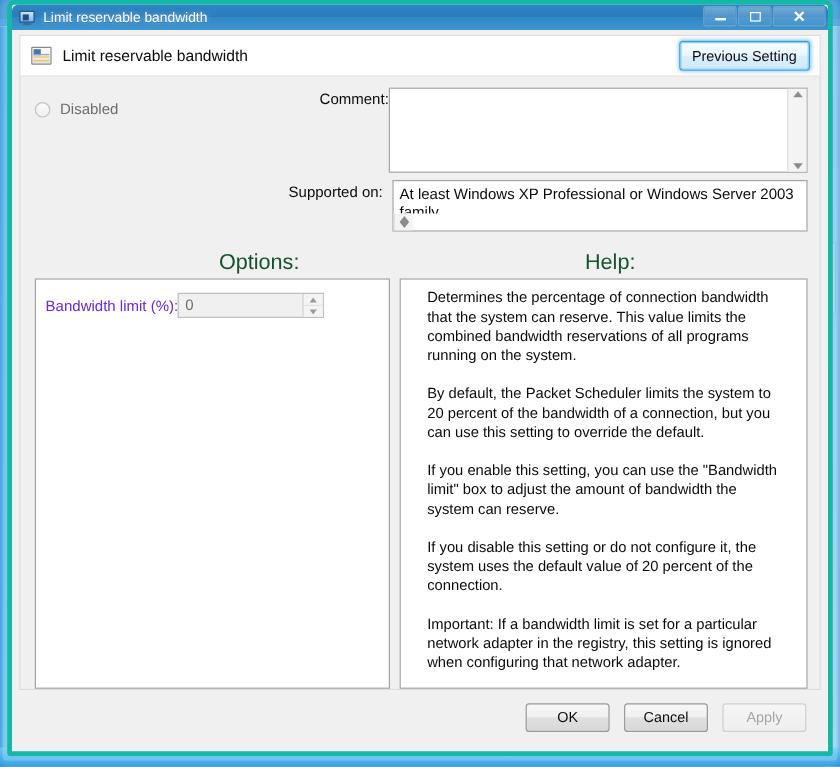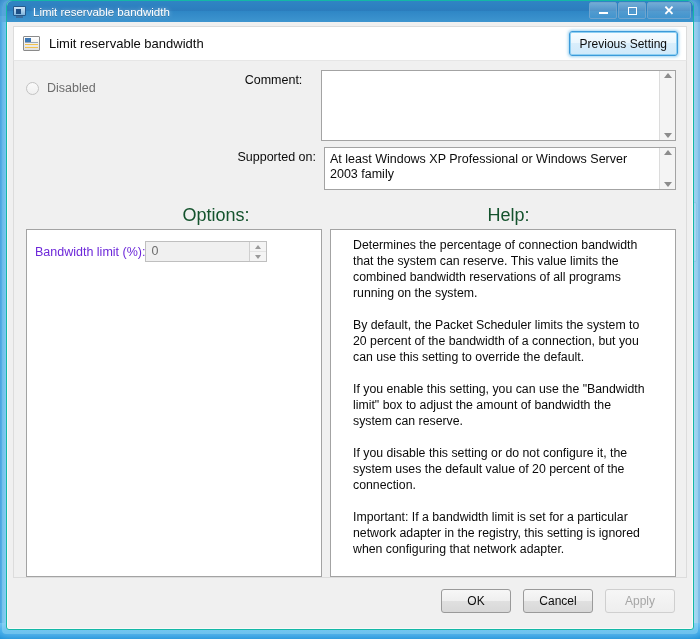--- a/index.html
+++ b/index.html
@@ -56,21 +56,21 @@
     background: linear-gradient(180deg, rgba(120,195,240,.55), rgba(150,215,245,.62));
     box-shadow: 0 0 8px 3px rgba(105,190,240,.75);
   }
 
   
   #dialog {
     position: absolute;
     left: 6px; top: 0px;
     width: 688px; height: 630px;
     background: #f0f0f0;
-    border: 1px solid #14b8a6;
+    border: 4px solid #14b8a6;
     border-radius: 6px 6px 3px 3px;
     display: flex; flex-direction: column;
     box-shadow: 0 0 0 1px rgba(255,255,255,.6) inset;
   }
 
   
   #titlebar {
     height: 21px; flex: none;
     position: relative;
     display: flex; align-items: center;
@@ -214,21 +214,21 @@
   .radio-row.disabled .radio-mark {
     background: linear-gradient(180deg,#fafafa,#f0f0f0);
     border-color:#c3c3c3;
   }
 
   #field-col { flex: 1; padding-right: 10px; }
   .field-row { display: flex; margin-bottom: 6px; }
   .field-label {
     width: 95px; flex: none;
     font-size: 12.5px; color: #0b0b0b;
-    padding-top: 3px; text-align: center;
+    padding-top: 3px; text-align: right;
   }
   .field-label.right { text-align: right; padding-right: 8px; width: 98px; }
   .textbox {
     flex: 1;
     background: #ffffff;
     border: 1px solid #a3a3a3;
     position: relative;
     display: flex;
   }
   .textbox .tb-content {
@@ -248,21 +248,21 @@
   }
   .arrow-up, .arrow-down {
     width: 0; height: 0;
     border-left: 4px solid transparent;
     border-right: 4px solid transparent;
   }
   .arrow-up { border-bottom: 5px solid #8c8c8c; }
   .arrow-down { border-top: 5px solid #8c8c8c; }
 
   #comment-box { height: 71px; }
-  #supported-box { height: 43px; }
+  #supported-box { height: 43px; flex-direction: column; }
 
   
   #section-labels {
     display: flex; flex: none;
     padding: 6px 0 3px 12px;
     font-size: 18px; color: #14532d; justify-content: center;
   }
   #section-labels .opt-label { width: 305px; }
 
   

